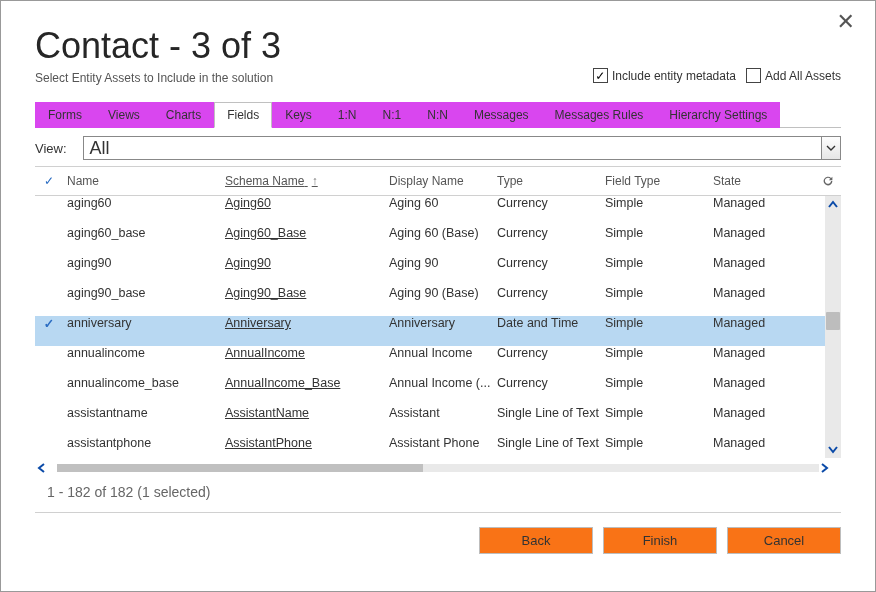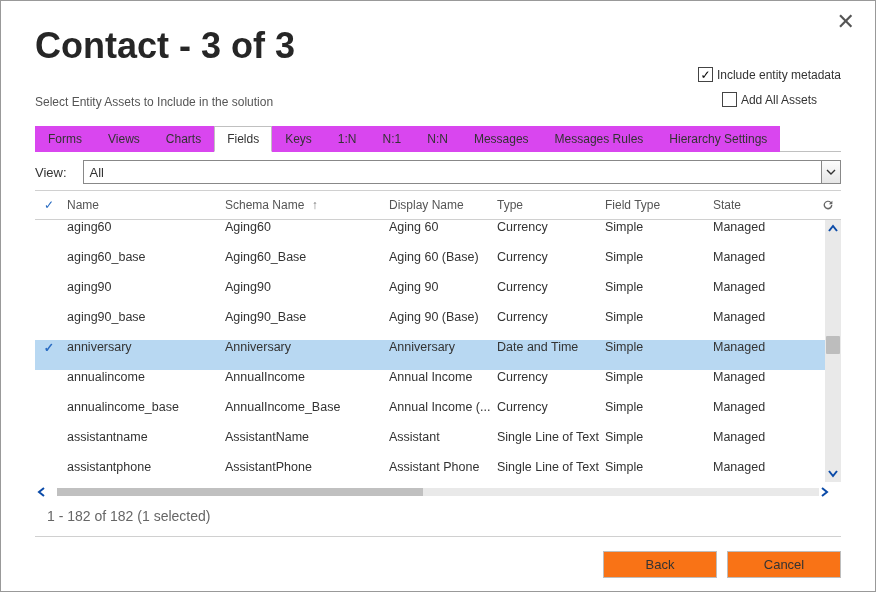--- a/index.html
+++ b/index.html
@@ -26,21 +26,21 @@
     color: #555;
     cursor: pointer;
     line-height: 1;
     font-weight: 200;
   }
   .header {
     padding: 24px 34px 12px 34px;
   }
   .title {
     font-size: 36px;
-    font-weight: 700;
+    font-weight: 400;
     color: #262626;
     margin: 0;
   }
   .subtitle {
     font-size: 12px;
     color: #555;
     margin-top: 4px;
     text-align: right;
   }
   .header-row {
@@ -48,21 +48,20 @@
     justify-content: space-between;
     align-items: flex-end;
   }
   .meta-checks {
     display: flex;
     gap: 10px;
     align-items: center;
     font-size: 12px;
     color: #333;
     padding-bottom: 2px;
-    flex-direction: column;
   }
   .chk {
     display: inline-flex;
     align-items: center;
     gap: 4px;
     cursor: pointer;
   }
   .chk-box {
     width: 13px;
     height: 13px;
@@ -110,21 +109,21 @@
   .view-row label { font-size: 13px; }
   .view-select {
     flex: 1;
     height: 22px;
     border: 1px solid #888;
     background: #fff;
     position: relative;
     display: flex;
     align-items: center;
     padding: 0 22px 0 6px;
-    font-size: 13px;
+    font-size: 18px;
     cursor: pointer;
   }
   .view-select .dd-btn {
     position: absolute;
     right: 0;
     top: 0;
     bottom: 0;
     width: 18px;
     border-left: 1px solid #888;
     display: flex;
@@ -142,21 +141,21 @@
     border-bottom: 1px solid #d0d0d0;
     height: 28px;
     align-items: center;
     font-size: 12px;
     color: #555;
     background: #fff;
     position: relative;
   }
   .col-check { width: 28px; flex: none; text-align: center; }
   .col-name  { width: 158px; flex: none; padding-left: 4px;}
-  .col-schema{ width: 164px; flex: none; }
+  .col-schema{ width: 164px; flex: none; text-decoration: underline; }
   .col-display{ width: 108px; flex: none; }
   .col-type  { width: 108px; flex: none; }
   .col-field { width: 108px; flex: none; }
   .col-state { flex: 1; }
   .col-refresh { width: 20px; flex: none; text-align: center; }
   .sort-icon { margin-left: 4px; color: #777; }
   .grid-body {
     height: 262px;
     overflow: hidden;
     position: relative;
@@ -439,16 +438,17 @@
       </span>
     </div>
   </div>
 
   <div class="status">1 - 182 of 182 (1 selected)</div>
 
   <div class="divider"></div>
 
   <div class="footer">
     <div class="btn">Back</div>
+    <div class="btn">Finish</div>
     <div class="btn">Cancel</div>
   </div>
 
 </div>
 
 </body></html>

